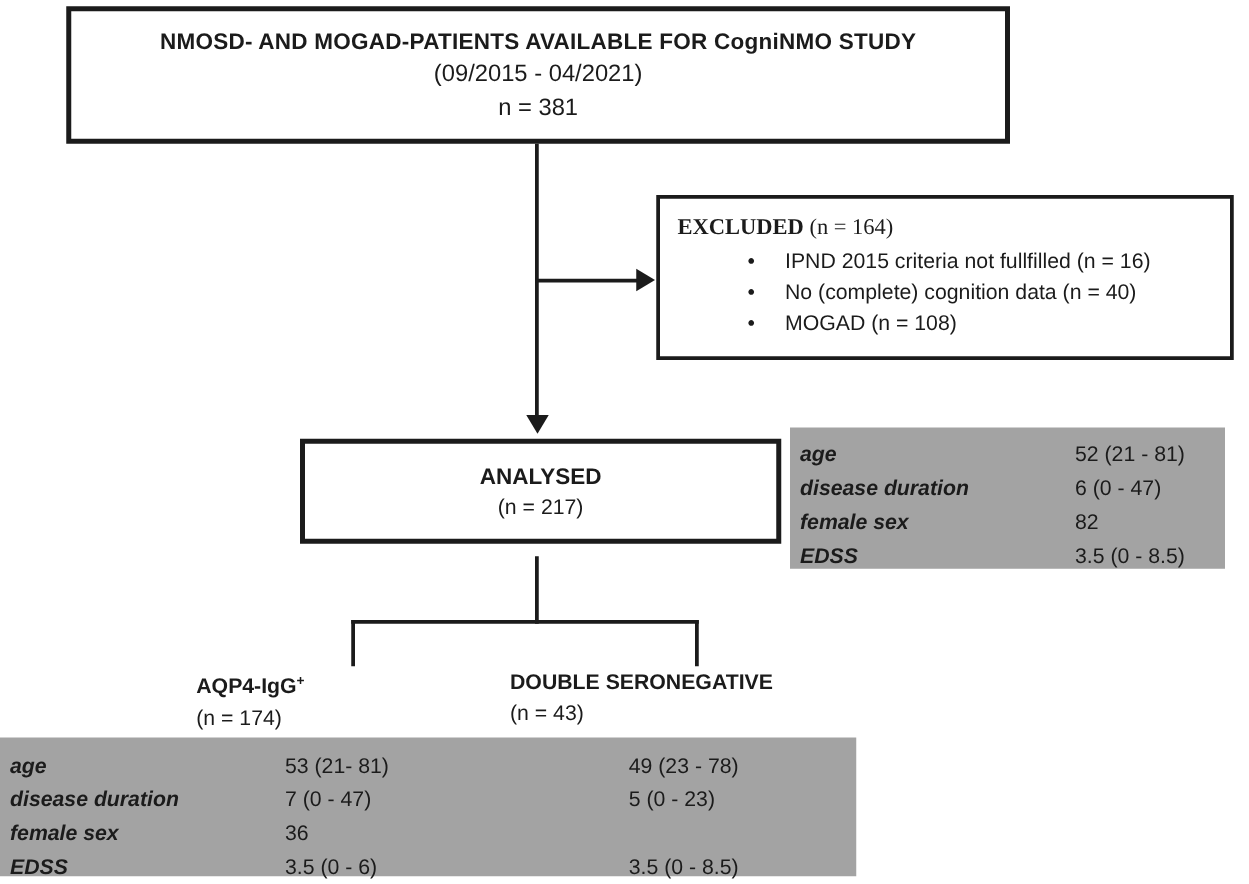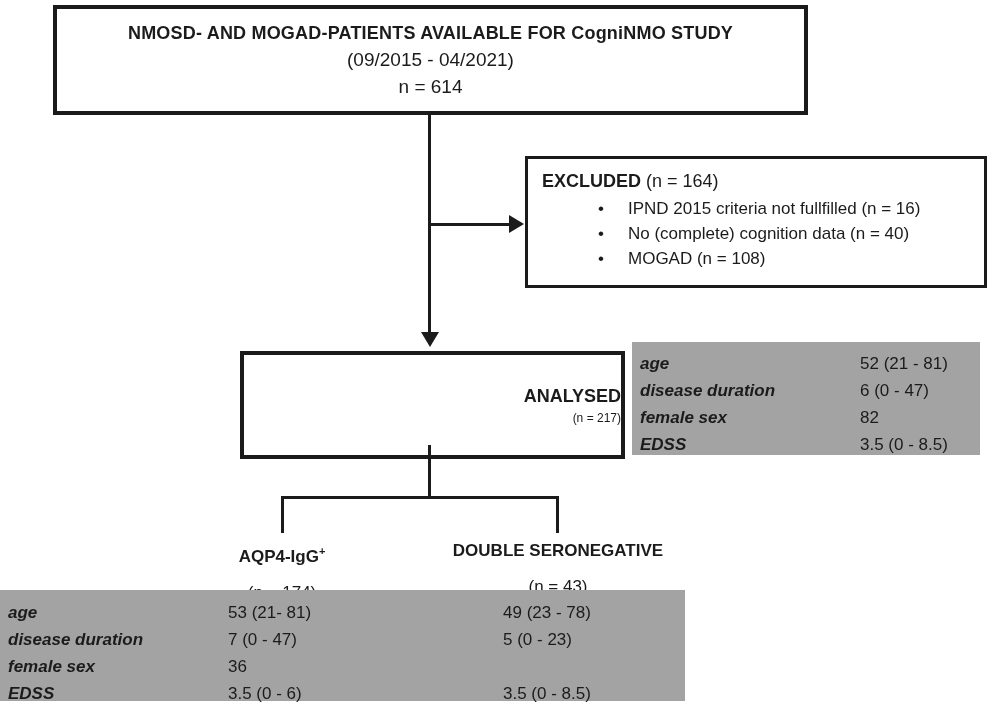--- a/index.html
+++ b/index.html
@@ -23,52 +23,52 @@
   .arrow-right{
     position:absolute;width:0;height:0;
     border-top:9px solid transparent;border-bottom:9px solid transparent;
     border-left:15px solid #1b1b1b;
   }
   #top-box{left:53px;top:5px;width:755px;height:110px;}
   #top-box .title{font-size:18px;font-weight:bold;letter-spacing:.2px;}
   #top-box .sub{font-size:19px;margin-top:5px;}
 
   #excluded-box{left:525px;top:156px;width:462px;height:132px;border-width:3px;padding:12px 10px 10px 14px;}
-  #excluded-box .hdr{font-size:18px;margin-bottom:4px;}
+  #excluded-box .hdr{font-size:18px;margin-bottom:4px;font-family:Liberation Serif, serif;}
   #excluded-box .hdr .n{font-weight:normal;}
   .bullet-row{display:flex;font-size:17px;line-height:25px;}
   .bullet-row .dot{width:30px;margin-left:56px;text-align:left;font-size:17px;}
 
-  #analysed-box{left:240px;top:351px;width:385px;height:108px;align-items:flex-end;}
+  #analysed-box{left:240px;top:351px;width:385px;height:84px;}
   #analysed-box .title{font-size:18px;font-weight:bold;}
-  #analysed-box .sub{font-size:12px;margin-top:4px;}
+  #analysed-box .sub{font-size:17px;margin-top:4px;}
 
   .stats-panel{position:absolute;background:#a3a3a3;box-sizing:border-box;}
   .stats-row{display:grid;font-size:17px;line-height:27px;}
   .stats-row .lbl{font-weight:bold;font-style:italic;}
   #stats-analysed{left:632px;top:342px;width:348px;height:113px;padding:8px 0 0 8px;}
   #stats-analysed .stats-row{grid-template-columns:220px 1fr;}
   #stats-branches{left:0;top:590px;width:685px;height:111px;padding:9px 0 0 8px;}
   #stats-branches .stats-row{grid-template-columns:220px 275px 1fr;}
 
-  .branch-label{position:absolute;text-align:center;font-size:17px;line-height:36px;}
+  .branch-label{position:absolute;font-size:17px;line-height:25px;}
   .branch-label .name{font-weight:bold;}
   .branch-label sup{font-size:11px;}
   #branch-left{left:157px;top:533px;width:250px;}
   #branch-right{left:408px;top:533px;width:300px;}
 </style>
 </head>
 <body>
 
 <div id="canvas">
 
   <div id="top-box" class="box box-center">
     <div class="title">NMOSD- AND MOGAD-PATIENTS AVAILABLE FOR CogniNMO STUDY</div>
     <div class="sub">(09/2015 - 04/2021)</div>
-    <div class="sub">n = 614</div>
+    <div class="sub">n = 381</div>
   </div>
 
   <div class="line" style="left:428px;top:115px;width:3px;height:218px;"></div>
   <div class="arrow-down" style="left:421px;top:332px;"></div>
 
   <div class="line" style="left:428px;top:223px;width:82px;height:3px;"></div>
   <div class="arrow-right" style="left:509px;top:215px;"></div>
 
   <div id="excluded-box" class="box">
     <div class="hdr"><span class="t-bold">EXCLUDED</span><span class="n"> (n = 164)</span></div>

